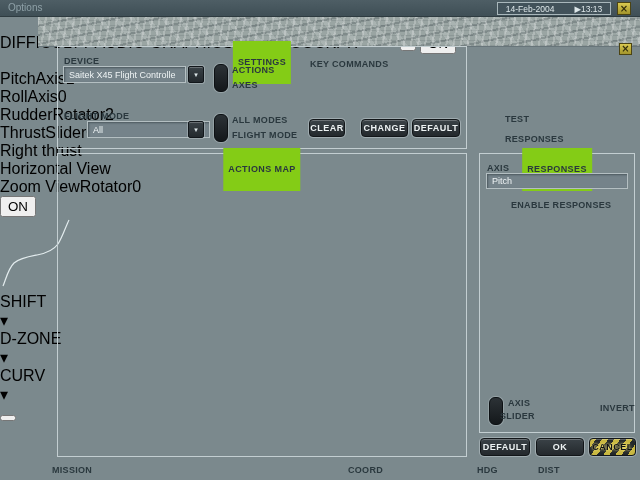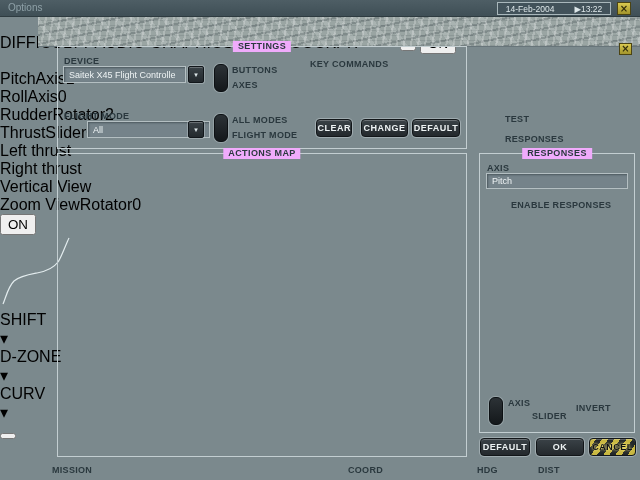--- a/index.html
+++ b/index.html
@@ -22,22 +22,22 @@
   
   .map-band{position:absolute;left:38px;top:17px;width:602px;height:29px;background-color:#9aa5a3;
     background-image:
       repeating-linear-gradient(100deg,rgba(255,255,255,.22) 0 2px,rgba(0,0,0,0) 2px 7px),
       repeating-linear-gradient(-12deg,rgba(58,70,74,.28) 0 2px,rgba(0,0,0,0) 2px 9px),
       repeating-linear-gradient(55deg,rgba(240,245,245,.18) 0 4px,rgba(0,0,0,0) 4px 13px),
       repeating-linear-gradient(0deg,rgba(70,82,86,.16) 0 1px,rgba(0,0,0,0) 1px 5px);
     border-bottom:1px solid #68757a;}
   
   .gbox{position:absolute;border:1px solid #c3ced1;}
-  .gb-title{position:absolute;top:-6px;left:50%;transform:translateX(-50%);background:#f0abfc;
-    padding:0 5px;font-size:9px;font-weight:bold;color:#2a383e;letter-spacing:.4px;
+  .gb-title{position:absolute;top:-6px;left:50%;transform:translateX(-50%);background:#84cc16;
+    padding:16px 5px;font-size:9px;font-weight:bold;color:#2a383e;letter-spacing:.4px;
     white-space:nowrap;line-height:11px;}
   .gbox.settings{left:57px;top:46px;width:408px;height:101px;}
   .gbox.actions{left:57px;top:153px;width:408px;height:302px;}
   .gbox.resp{left:479px;top:153px;width:154px;height:278px;}
   
   .lbl{position:absolute;font-size:9px;font-weight:bold;color:#2a383e;letter-spacing:.3px;white-space:nowrap;}
   .field{position:absolute;background:#75838a;border:1px solid #b4bfc2;
     box-shadow:inset 1px 1px 2px rgba(15,25,30,.4);color:#eef3f4;font-size:9px;
     display:flex;align-items:center;padding:0 5px;box-sizing:border-box;overflow:hidden;white-space:nowrap;}
   .ddbtn{position:absolute;width:16px;height:17px;background:linear-gradient(#3a4247,#23292d);
@@ -45,21 +45,21 @@
     box-shadow:0 0 0 1px rgba(190,200,203,.45),inset 0 1px 0 rgba(255,255,255,.25);
     color:#dce5e7;display:flex;align-items:center;justify-content:center;padding:0;cursor:pointer;}
   .ddbtn .glyph{font-size:7px;}
   .btn{position:absolute;height:18px;background:linear-gradient(#3a4247,#24292d);
     border:1px solid #121619;border-radius:4px;
     box-shadow:0 0 0 1px rgba(195,206,209,.5),inset 0 1px 0 rgba(255,255,255,.25);
     color:#eef3f4;font-size:9px;font-weight:bold;letter-spacing:.5px;text-align:center;
     padding:0;cursor:pointer;font-family:"Liberation Sans",sans-serif;}
   .btn.cancel{background:repeating-linear-gradient(125deg,#c8b740 0 5px,#22272a 5px 10px);
     color:#0f1215;text-shadow:0 0 2px rgba(255,240,140,.95),0 0 4px rgba(255,240,140,.7);}
-  .b-clear{left:316px;top:119px;width:36px;text-align:right;}
+  .b-clear{left:309px;top:119px;width:36px;}
   .b-change{left:361px;top:119px;width:47px;}
   .b-defset{left:412px;top:119px;width:48px;}
   .b-default{left:480px;top:438px;width:50px;}
   .b-ok{left:536px;top:438px;width:48px;}
   .b-cancel{left:589px;top:438px;width:47px;}
   
   .toggle{position:absolute;width:12px;height:26px;background:linear-gradient(#2c3236,#14181b);
     border:1px solid #0c1013;border-radius:6px;box-shadow:0 0 0 1px rgba(195,206,209,.35);cursor:pointer;}
   .knob{position:absolute;left:1.5px;width:8px;height:8px;border-radius:50%;
     background:radial-gradient(circle at 35% 30%,#eaf0f1,#8a9498 70%,#59636;}
@@ -116,21 +116,21 @@
 <body>
 
 <div class="screen">
 
   
   <div class="titlebar">
     <span class="wtitle">Options</span>
   </div>
   <div class="datetime">
     <span>14-Feb-2004</span>
-    <span><span class="glyph">▶</span><span>13:22</span></span>
+    <span><span class="glyph">▶</span><span>13:13</span></span>
   </div>
   <button class="xbtn tb"><span class="glyph">×</span></button>
 
   
   <div class="map-band"></div>
 
   
   <div class="gbox settings">
     <span class="gb-title">SETTINGS</span>
   </div>
@@ -145,21 +145,21 @@
   <div class="field" style="left:63px;top:121px;width:123px;height:17px;margin-left:24px;">
     <span>All</span>
   </div>
   <button class="ddbtn" style="left:188px;top:121px;">
       <span class="glyph">▾</span>
     </button>
 
   <div class="toggle" style="left:214px;top:64px;">
       <span class="knob bottom"></span>
     </div>
-  <span class="lbl" style="left:232px;top:65px;">BUTTONS</span>
+  <span class="lbl" style="left:232px;top:65px;">ACTIONS</span>
   <span class="lbl" style="left:232px;top:80px;">AXES</span>
 
   <div class="toggle" style="left:214px;top:114px;">
       <span class="knob top"></span>
     </div>
   <span class="lbl" style="left:232px;top:115px;">ALL MODES</span>
   <span class="lbl" style="left:232px;top:130px;">FLIGHT MODE</span>
 
   <span class="lbl" style="left:310px;top:59px;">KEY COMMANDS</span>
   <div class="kbox" style="left:307px;top:71px;"></div>
@@ -209,23 +209,22 @@
 
   
   <div class="gbox actions">
     <span class="gb-title">ACTIONS MAP</span>
   </div>
   <div class="list">
     <div class="am-row selected"><span class="am-action">Pitch</span><span class="am-binding">Axis1</span></div>
     <div class="am-row"><span class="am-action">Roll</span><span class="am-binding">Axis0</span></div>
     <div class="am-row"><span class="am-action">Rudder</span><span class="am-binding">Rotator2</span></div>
     <div class="am-row"><span class="am-action">Thrust</span><span class="am-binding">Slider0</span></div>
-    <div class="am-row"><span class="am-action">Left thrust</span><span class="am-binding"></span></div>
     <div class="am-row"><span class="am-action">Right thrust</span><span class="am-binding"></span></div>
-    <div class="am-row"><span class="am-action">Vertical View</span><span class="am-binding"></span></div>
+    <div class="am-row"><span class="am-action">Horizontal View</span><span class="am-binding"></span></div>
     <div class="am-row"><span class="am-action">Zoom View</span><span class="am-binding">Rotator0</span></div>
   </div>
 
   
   <div class="gbox resp">
     <span class="gb-title">RESPONSES</span>
   </div>
   <span class="lbl" style="left:487px;top:163px;">AXIS</span>
   <div class="field" style="left:486px;top:173px;width:142px;height:16px;">
     <span>Pitch</span>
@@ -255,23 +254,23 @@
   <span class="slbl sl2">CURV</span>
   <div class="sbar s-curv">
     <div class="handle" style="left: 309px;"><span class="glyph">▾</span></div>
   </div>
   <div class="ruler r3"></div>
 
   <div class="toggle" style="left:489px;top:397px;">
       <span class="knob top"></span>
     </div>
   <span class="lbl" style="left:508px;top:398px;">AXIS</span>
-  <span class="lbl" style="left:532px;top:411px;text-align:right;">SLIDER</span>
+  <span class="lbl" style="left:500px;top:411px;text-align:right;">SLIDER</span>
   <button class="ind invert"></button>
-  <span class="lbl" style="left:576px;top:403px;">INVERT</span>
+  <span class="lbl" style="left:600px;top:403px;">INVERT</span>
 
   
   <button class="btn b-default">DEFAULT</button>
   <button class="btn b-ok">OK</button>
   <button class="btn cancel b-cancel">CANCEL</button>
 
   
   <div class="status-sep"></div>
   <span class="lbl" style="left:52px;top:465px;">MISSION</span>
   <div class="sfield" style="left:90px;top:463px;width:200px;"></div>

